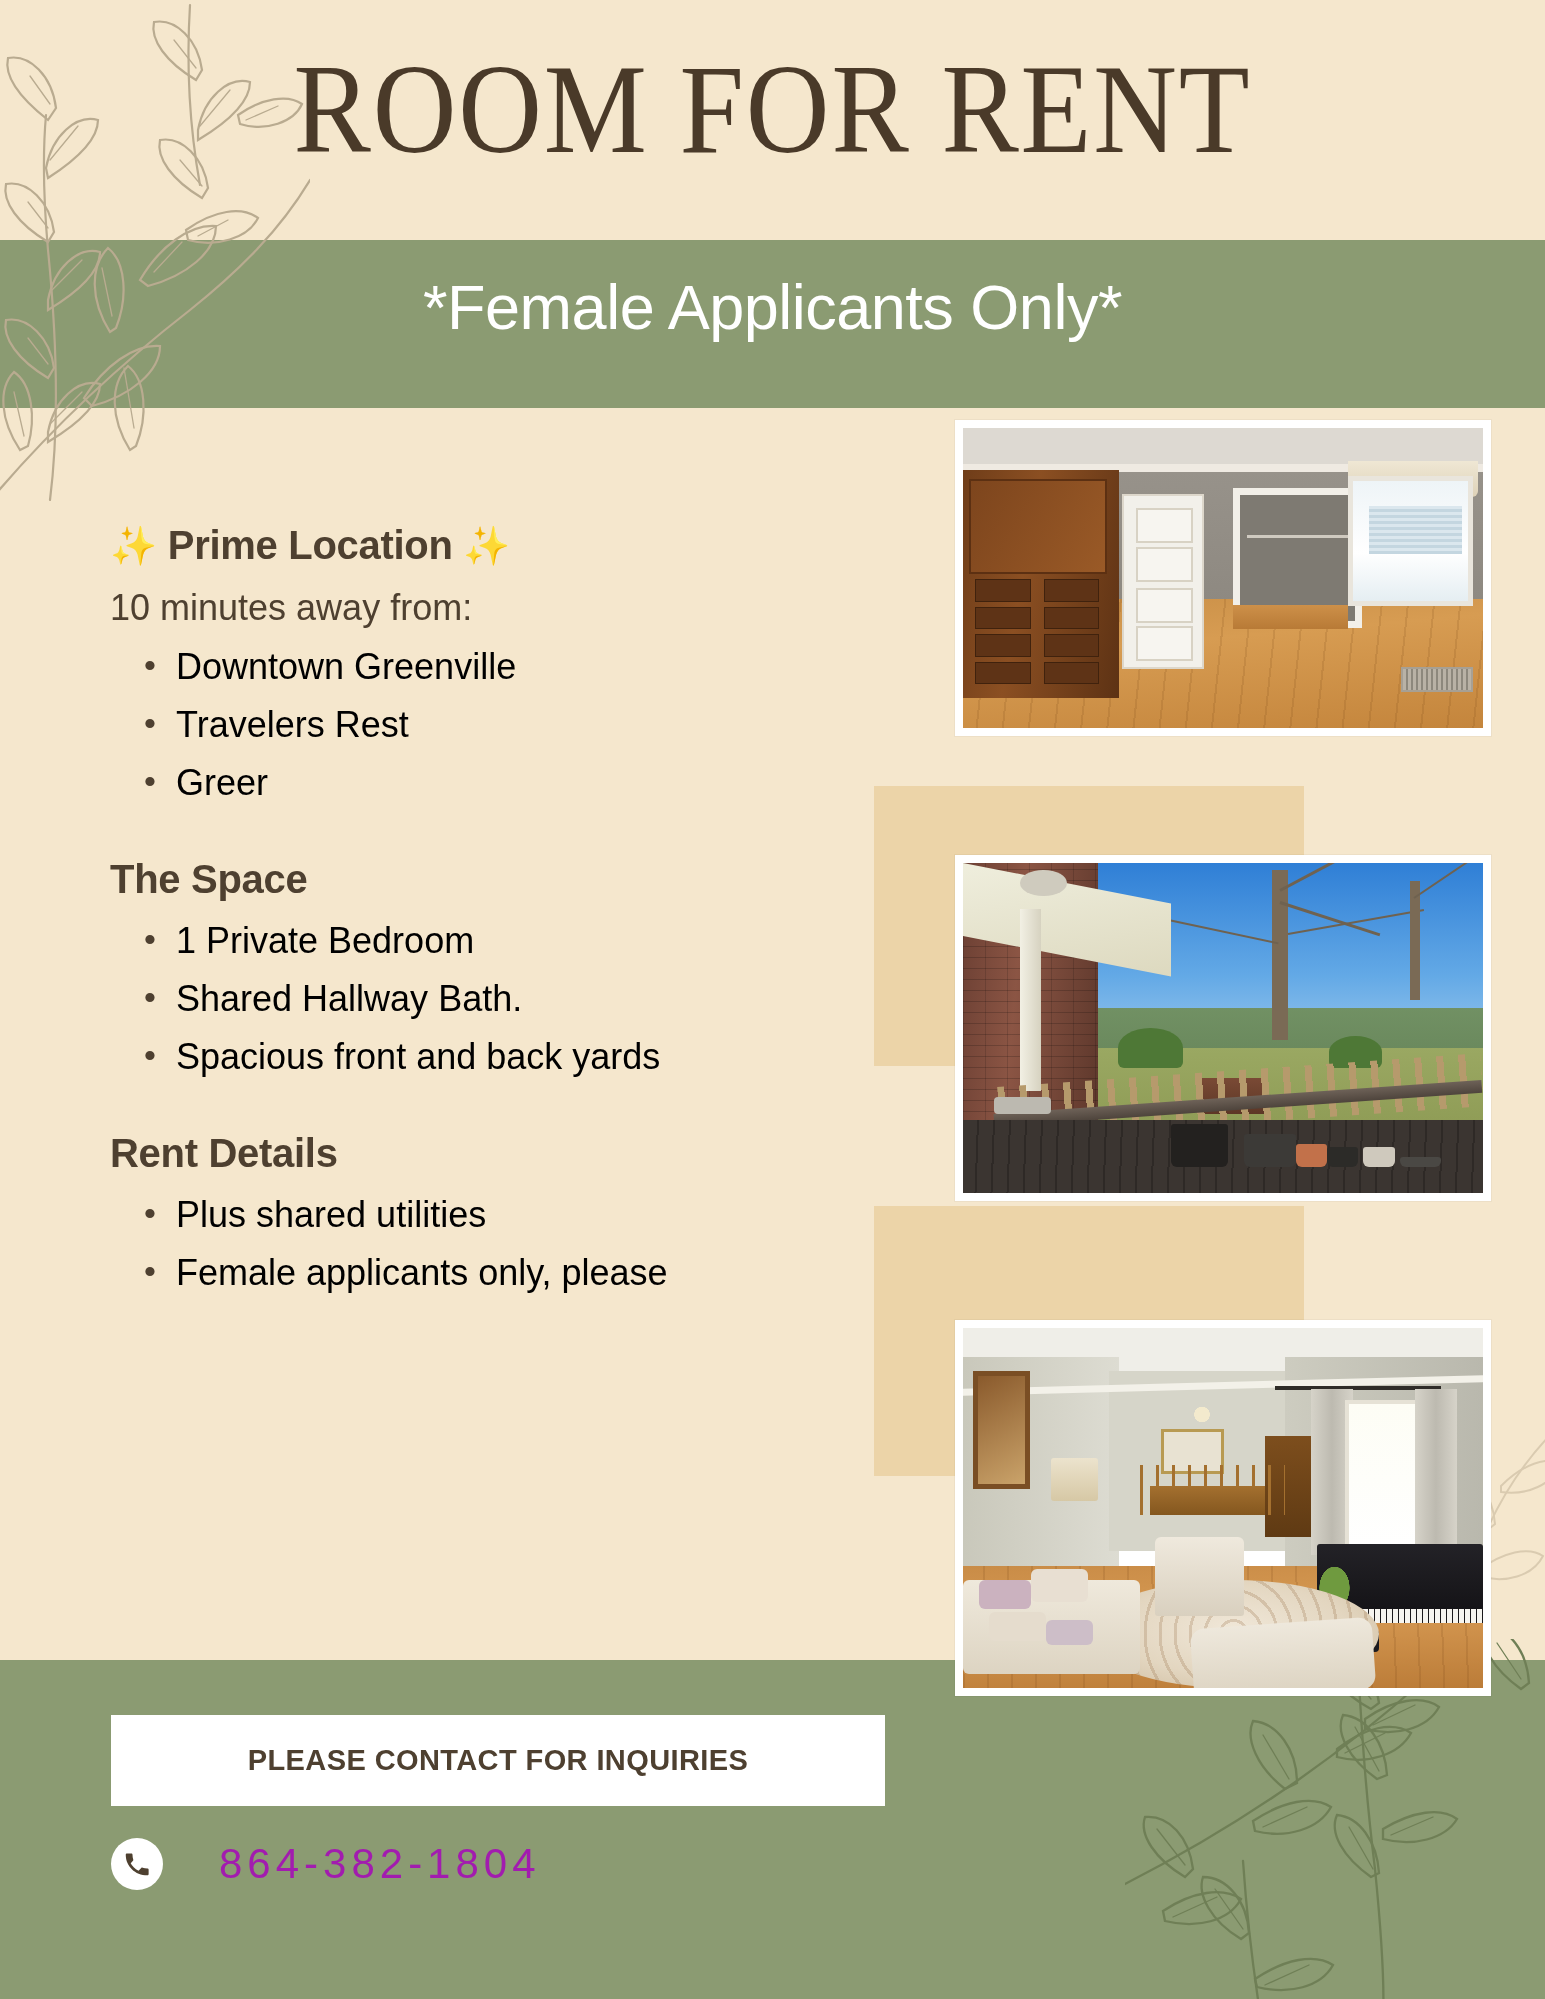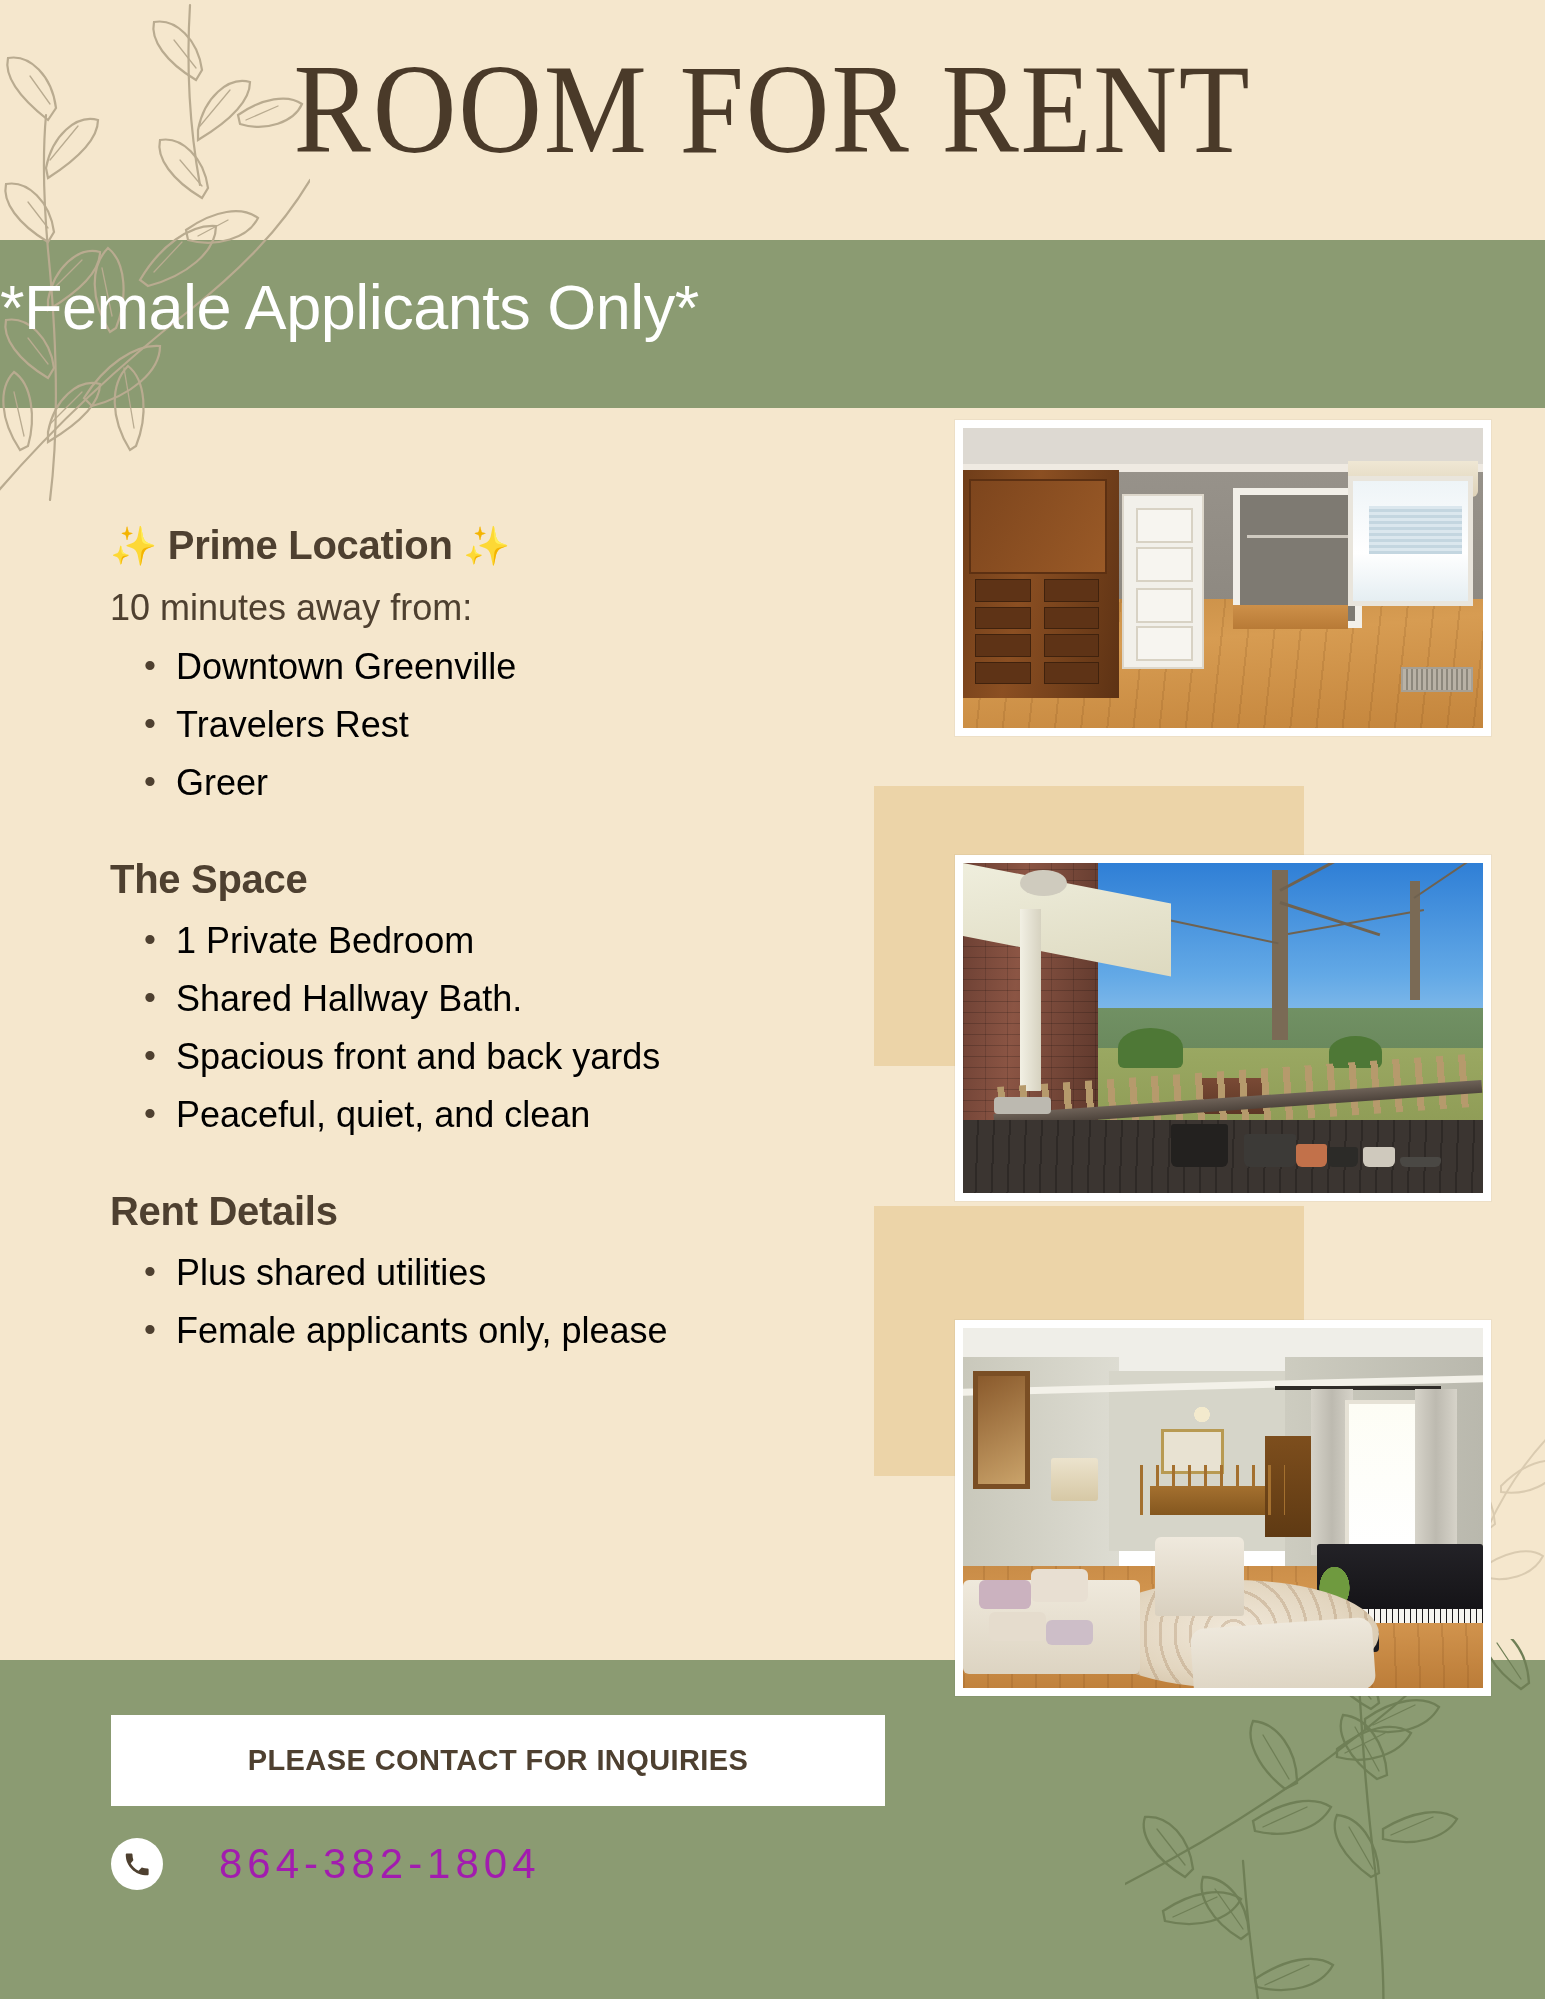--- a/index.html
+++ b/index.html
@@ -69,21 +69,21 @@
     transform: scaleX(0.92);
     transform-origin: center top;
     white-space: nowrap;
   }
 
   
   .subhead {
     position: absolute;
     left: 0; top: 268px;
     width: 1545px;
-    text-align: left;
+    text-align: center;
     font-family: "Liberation Sans", sans-serif;
     font-size: 63px;
     line-height: 78px;
     color: #ffffff;
     font-weight: 400;
     letter-spacing: -0.5px;
   }
 
   
   .content {
@@ -432,21 +432,20 @@
         <li>Greer</li>
       </ul>
     </div>
 
     <div class="sec">
       <h2 class="sec-title">The Space</h2>
       <ul class="bullets">
         <li>1 Private Bedroom</li>
         <li>Shared Hallway Bath.</li>
         <li>Spacious front and back yards</li>
-        <li>Peaceful, quiet, and clean</li>
       </ul>
     </div>
 
     <div class="sec">
       <h2 class="sec-title">Rent Details</h2>
       <ul class="bullets">
         <li>Plus shared utilities</li>
         <li>Female applicants only, please</li>
       </ul>
     </div>

